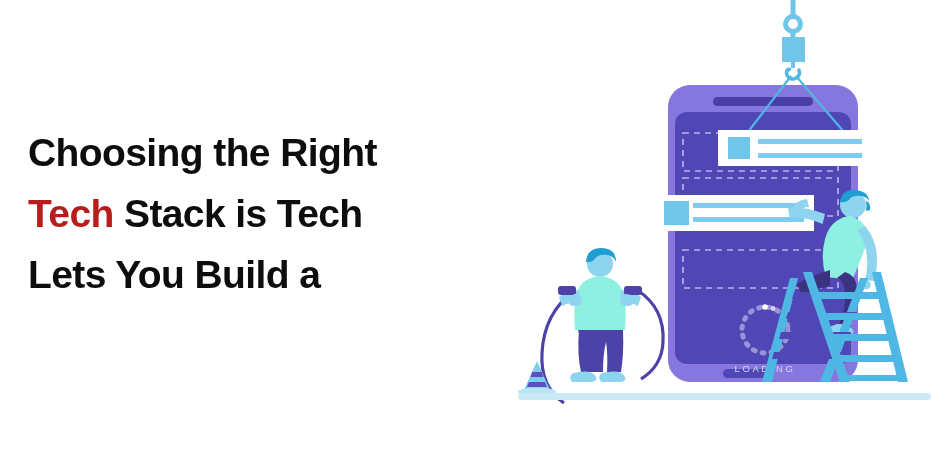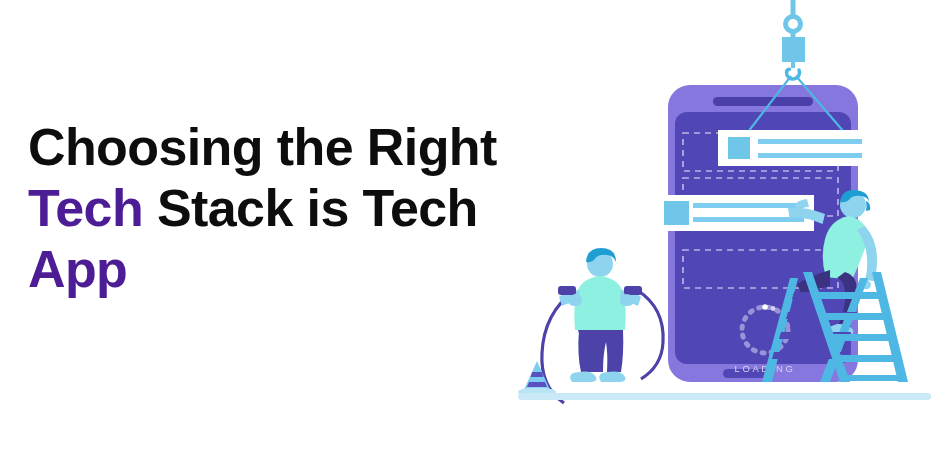--- a/index.html
+++ b/index.html
@@ -11,49 +11,49 @@
   }
   .banner {
     position:relative;
     width:950px; height:450px;
     background:#ffffff;
   }
 
   
   .headline {
     position:absolute;
-    left:28px; top:82px;
+    left:28px; top:96px;
     width:440px;
     font-weight:bold;
-    font-size:52px;
+    font-size:39px;
     line-height:61px;
     letter-spacing:-0.6px;
     color:#0d0d0d;
     font-family:"Liberation Sans", sans-serif;
   }
-  .headline .accent { color:#4c1d95; }
+  .headline .accent { color:#b91c1c; }
   .headline .line { display:block; white-space:nowrap; }
 
   
   .illustration {
     position:absolute;
     left:500px; top:0;
     width:450px; height:450px;
   }
   .illustration svg { display:block; }
 </style>
 </head>
 <body>
 
 <div class="banner">
 
   <h1 class="headline">
     <span class="line">Choosing the Right</span>
     <span class="line"><span class="accent">Tech</span><span> Stack is Tech</span></span>
-    <span class="line accent">App</span>
+    <span class="line">Lets You Build a</span>
   </h1>
 
   <div class="illustration">
     <svg width="450" height="450" viewBox="0 0 450 450" xmlns="http://www.w3.org/2000/svg">
 
       <g>
         <line x1="293" y1="0" x2="293" y2="18" stroke="#6fc6e8" stroke-width="5"></line>
         <circle cx="293" cy="24" r="7.5" fill="none" stroke="#6fc6e8" stroke-width="5"></circle>
         <line x1="293" y1="31" x2="293" y2="38" stroke="#6fc6e8" stroke-width="5"></line>
         <rect x="282" y="37" width="23" height="25" fill="#6fc6e8"></rect>

